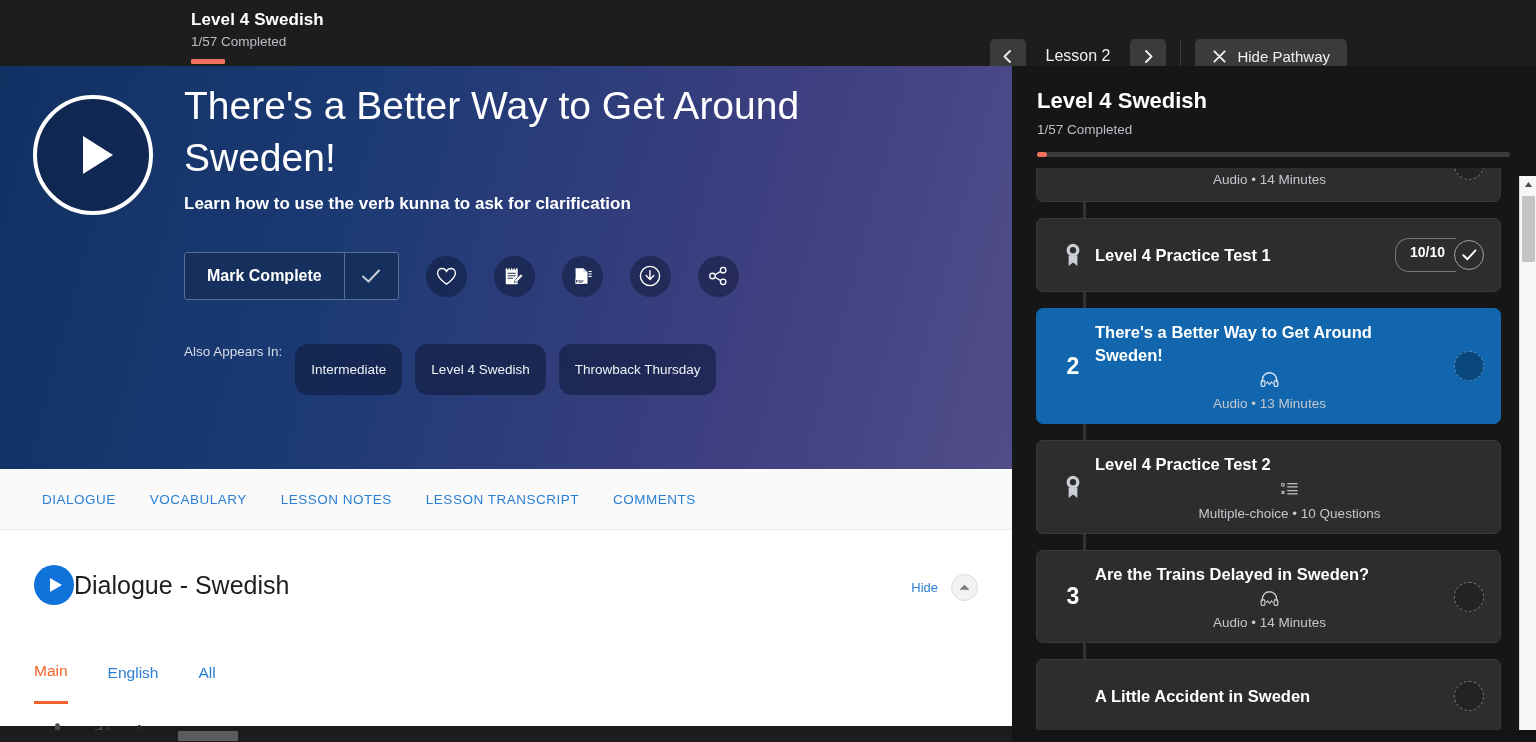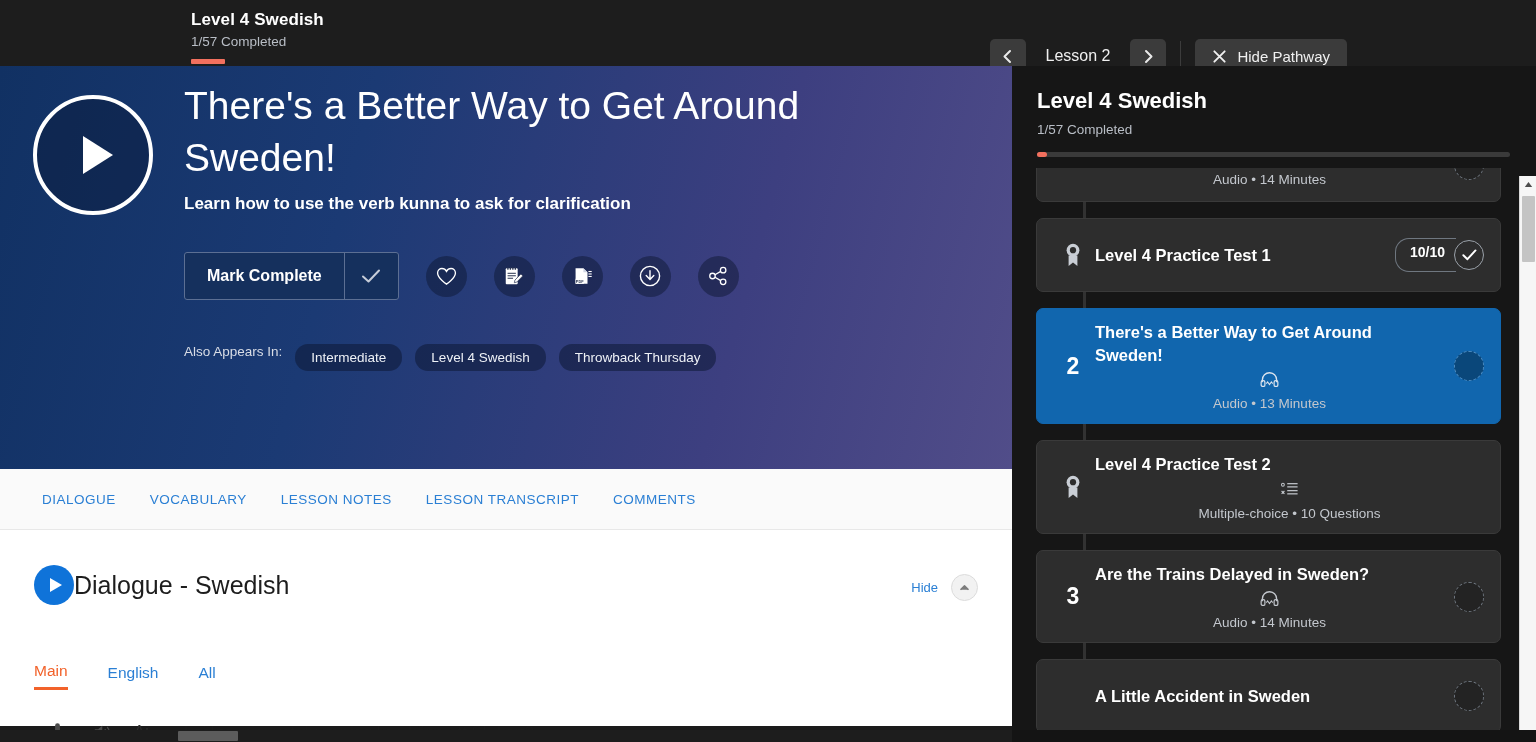--- a/index.html
+++ b/index.html
@@ -109,21 +109,21 @@
     cursor: pointer; margin-left: 27px;
   }
   .icon-circle:first-of-type { margin-left: 67px; }
   .also-row {
     position: absolute; left: 184px; top: 278px;
     display: flex; align-items: flex-start; gap: 13px;
   }
   .also-label { color: #d9dde6; font-size: 13.5px; }
   .chip {
     background: rgba(12,24,52,.55); color: #eef1f6;
-    border-radius: 13px; padding: 6px 16px; font-size: 13.5px;
+    border-radius: 13px; padding: 18px 16px; font-size: 13.5px;
     white-space: nowrap; cursor: pointer;
   }
 
   
   .tabsbar {
     position: absolute; left: 0; top: 469px;
     width: 1012px; height: 61px;
     background: #fafafa; border-bottom: 1px solid #e8e8e8;
     display: flex; align-items: center; padding-left: 42px; gap: 34px;
   }
@@ -163,21 +163,21 @@
     width: 27px; height: 27px; border-radius: 50%;
     background: #f2f2f2; border: 1px solid #dcdcdc;
     display: flex; align-items: center; justify-content: center;
     cursor: pointer;
   }
   .lang-tabs {
     position: absolute; left: 34px; top: 132px;
     display: flex; align-items: center; gap: 40px;
   }
   .lang-tab {
-    font-size: 15.5px; color: #2a7fd4; cursor: pointer; padding-bottom: 7px;
+    font-size: 15.5px; color: #2a7fd4; cursor: pointer; padding-bottom: 21px;
   }
   .lang-tab.active { color: #f2622a; border-bottom: 3px solid #f2622a; }
   .dlg-line {
     position: absolute; left: 34px; top: 192px;
     display: flex; align-items: center; gap: 0;
   }
   .dlg-icon { width: 46px; display: flex; justify-content: center; cursor: pointer; }
   .dlg-speaker { width: 42px; margin-left: 8px; font-size: 16px; color: #2b2b2b; }
   .dlg-text { font-size: 16.5px; color: #1d1d1d; }
 

